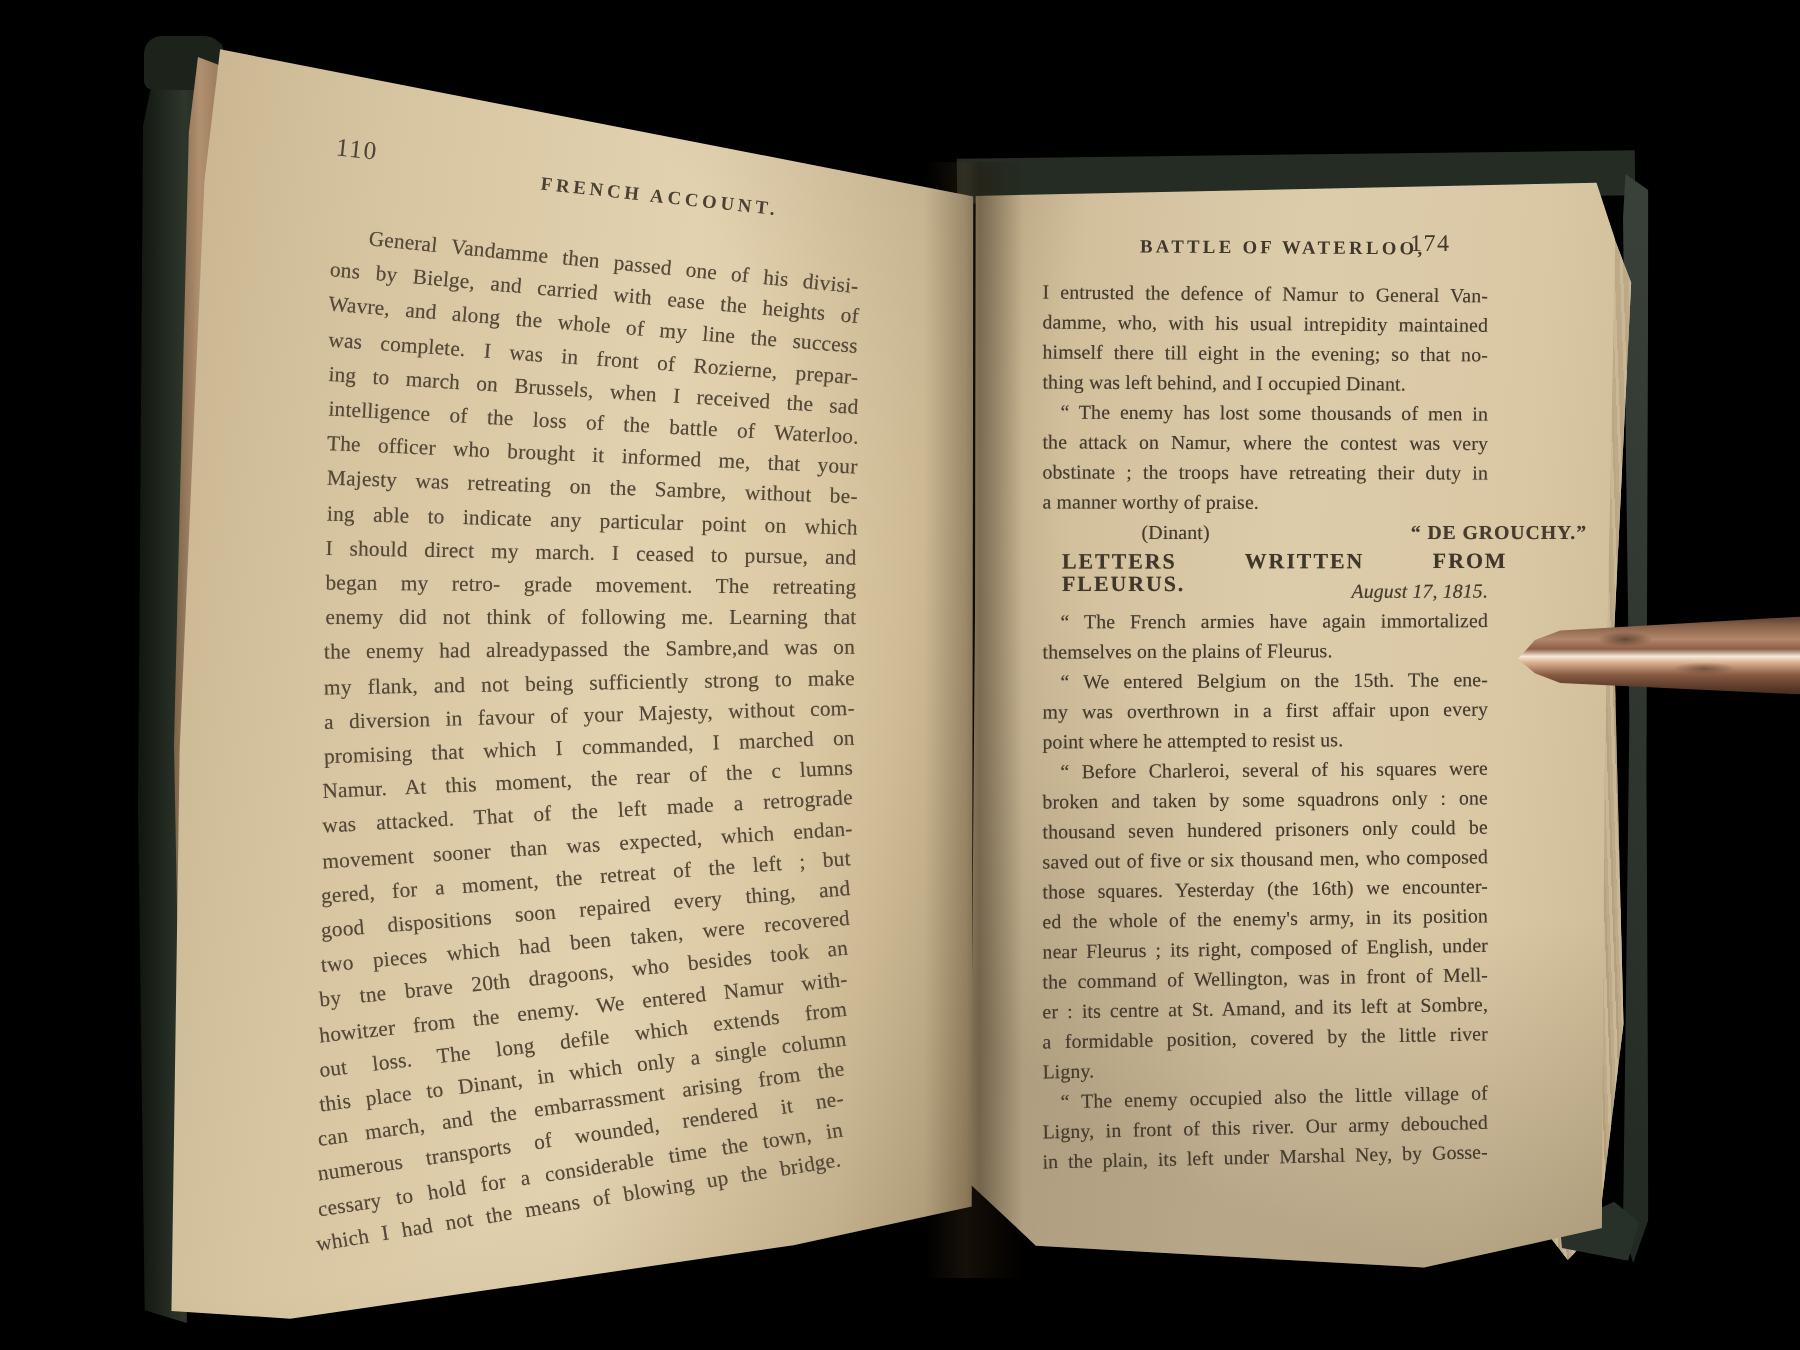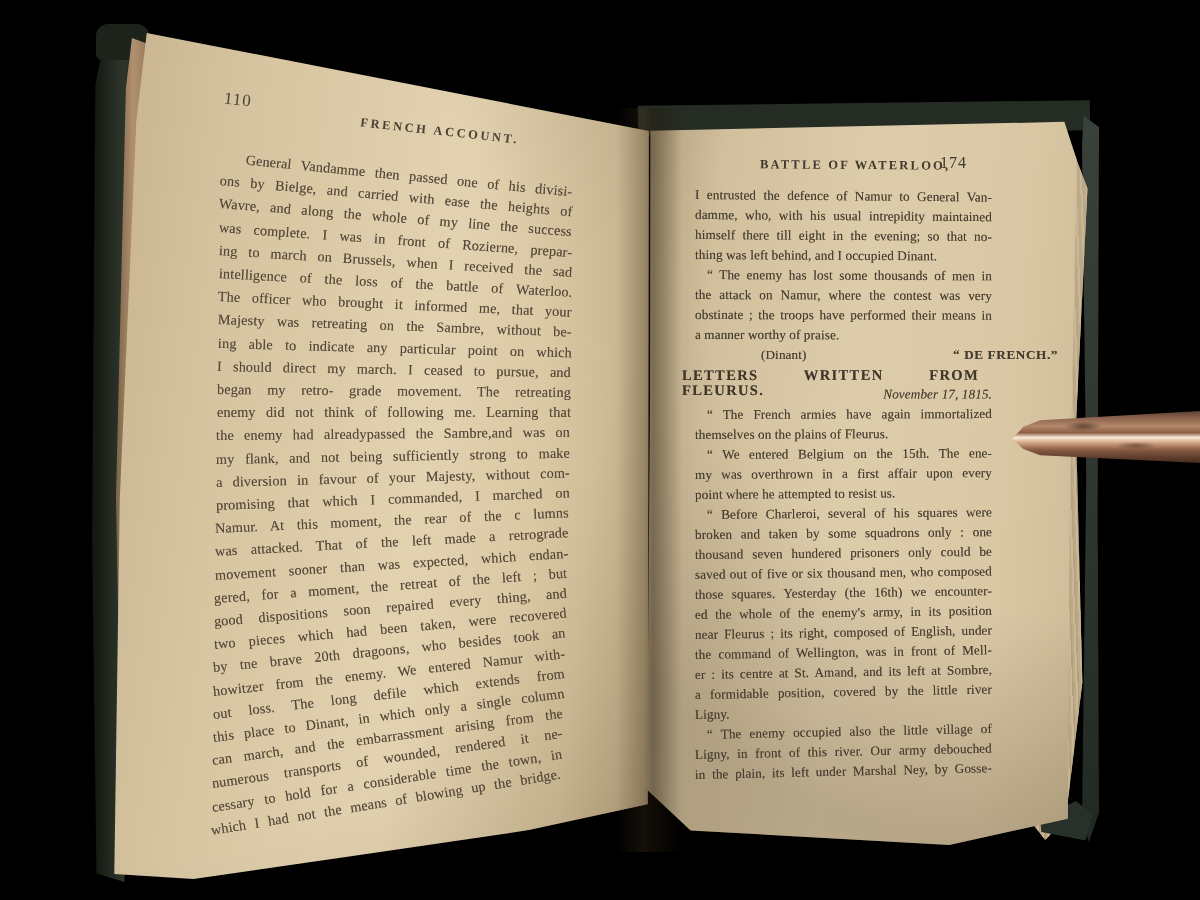--- a/index.html
+++ b/index.html
@@ -129,28 +129,28 @@
   <div class="right-page">
     <div class="rp-header">BATTLE OF WATERLOO,</div>
     <div class="rp-pagenum">174</div>
     <div id="rp-lines">
         <div class="rp-line flush" style="top: 72px; left: 49px; transform: rotate(0.5deg);">I entrusted the defence of Namur to General Van-</div>
         <div class="rp-line flush" style="top: 92px; left: 49px; transform: rotate(0.438deg);">damme, who, with his usual intrepidity maintained</div>
         <div class="rp-line flush" style="top: 112px; left: 49px; transform: rotate(0.376deg);">himself there till eight in the evening; so that no-</div>
         <div class="rp-line end" style="top: 132px; left: 49px; transform: rotate(0.314deg);">thing was left behind, and I occupied Dinant.</div>
         <div class="rp-line indent" style="top: 152px; left: 49px; transform: rotate(0.252deg);">“ The enemy has lost some thousands of men in</div>
         <div class="rp-line flush" style="top: 172px; left: 49px; transform: rotate(0.19deg);">the attack on Namur, where the contest was very</div>
-        <div class="rp-line flush" style="top: 192px; left: 49px; transform: rotate(0.128deg);">obstinate ;  the troops have performed their means in</div>
+        <div class="rp-line flush" style="top: 192px; left: 49px; transform: rotate(0.128deg);">obstinate ;  the troops have retreating their duty in</div>
         <div class="rp-line end" style="top: 212px; left: 49px; transform: rotate(0.066deg);">a manner worthy of praise.</div>
         <div class="rp-line signed" style="top: 232px; left: 49px; transform: rotate(0.004deg);">
           <span>(Dinant)</span>
-          <span>“ DE FRENCH.”</span>
+          <span>“ DE GROUCHY.”</span>
         </div>
-        <div class="rp-line section" style="top: 252px; left: 36px; transform: rotate(-0.058deg);">LETTERS WRITTEN FROM FLEURUS.</div>
-        <div class="rp-line date" style="top: 272px; left: 49px; transform: rotate(-0.12deg);">November 17, 1815.</div>
+        <div class="rp-line section" style="top: 252px; left: 62px; transform: rotate(-0.058deg);">LETTERS WRITTEN FROM FLEURUS.</div>
+        <div class="rp-line date" style="top: 272px; left: 49px; transform: rotate(-0.12deg);">August 17, 1815.</div>
         <div class="rp-line indent" style="top: 292px; left: 49px; transform: rotate(-0.182deg);">“ The French armies have again immortalized</div>
         <div class="rp-line end" style="top: 312px; left: 49px; transform: rotate(-0.244deg);">themselves on the plains of  Fleurus.</div>
         <div class="rp-line indent" style="top: 332px; left: 49px; transform: rotate(-0.306deg);">“ We entered Belgium on the 15th.  The ene-</div>
         <div class="rp-line flush" style="top: 352px; left: 49px; transform: rotate(-0.368deg);">my was overthrown in a first affair upon every</div>
         <div class="rp-line end" style="top: 372px; left: 49px; transform: rotate(-0.43deg);">point where he attempted to resist us.</div>
         <div class="rp-line indent" style="top: 392px; left: 49px; transform: rotate(-0.492deg);">“ Before Charleroi, several of his squares were</div>
         <div class="rp-line flush" style="top: 412px; left: 49px; transform: rotate(-0.554deg);">broken and taken by some squadrons only :  one</div>
         <div class="rp-line flush" style="top: 432px; left: 49px; transform: rotate(-0.616deg);">thousand seven hundered prisoners only could be</div>
         <div class="rp-line flush" style="top: 452px; left: 49px; transform: rotate(-0.678deg);">saved out of five or six thousand men, who composed</div>
         <div class="rp-line flush" style="top: 472px; left: 49px; transform: rotate(-0.74deg);">those squares.  Yesterday (the 16th) we encounter-</div>

